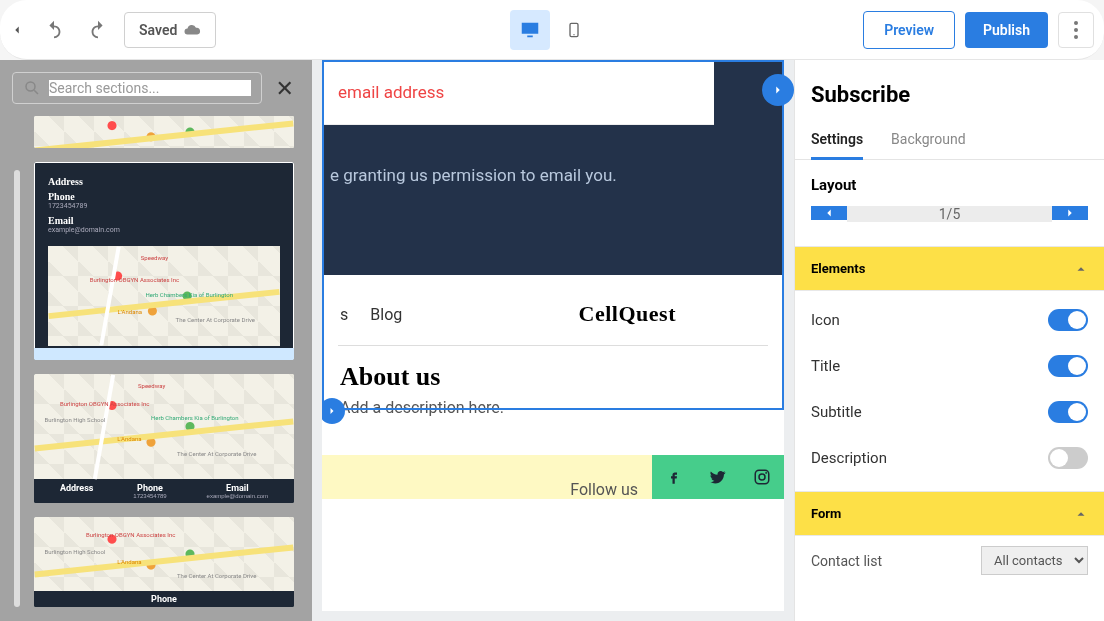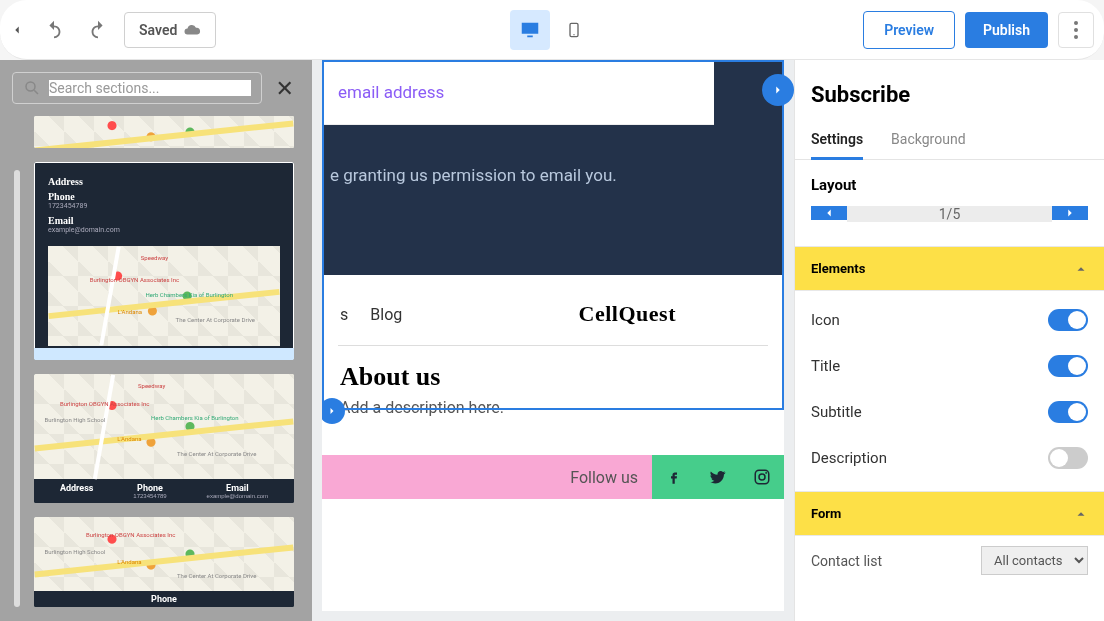--- a/index.html
+++ b/index.html
@@ -57,34 +57,34 @@
  background-size:100% 100%,100% 100%,100% 100%, 30px 30px, auto;
 }
 .fake-map .rd { position:absolute; background:#f7e27a; }
 .fake-map .r1 { left:0; right:0; top:55%; height:6px; transform:rotate(-6deg); }
 .fake-map .r2 { top:0; bottom:0; left:26%; width:4px; transform:rotate(10deg); background:#fff; }
 .fake-map .lbl { position:absolute; font-size:6px; color:#c44; white-space:nowrap; }
 
 .canvas { flex:1; background:#eceef0; padding:0 10px 10px; overflow:hidden; position:relative; }
 .canvas-inner { background:#fff; height:100%; overflow:auto; position:relative; }
 .hero-dark { background:#23324a; color:#fff; padding:0 0 70px; position:relative; }
-.input-strip { background:#fff; color:#8b5cf6; padding:22px 16px; font-size:17px; border-bottom:1px solid #eee; margin-left:0; margin-right:70px; }
+.input-strip { background:#fff; color:#ef4444; padding:22px 16px; font-size:17px; border-bottom:1px solid #eee; margin-left:0; margin-right:70px; }
 .permission { color:#b8c8dd; font-size:17px; padding:40px 0 20px 0; text-align:left; margin-left:8px; }
 .selection-border { position:absolute; left:0; top:0; right:0; height:350px; border:2px solid #2a7de1; pointer-events:none; }
 .sel-handle { position:absolute; left:-3px; top:338px; width:26px; height:26px; background:#2a7de1; border-radius:50%; color:#fff; display:flex; align-items:center; justify-content:center; font-size:14px; z-index:3; }
 
 .nav-white { background:#fff; padding:16px; }
 .nav-row { display:flex; align-items:center; gap:22px; border-bottom:1px solid #ddd; padding:10px 2px 18px; }
 .nav-row a { color:#333; text-decoration:none; font-size:16px; }
 .brand { margin-left:auto; padding-right:90px; font-family:Georgia,'Times New Roman',serif; font-weight:900; font-size:22px; letter-spacing:0.5px; }
 .about { padding:16px 2px; }
 .about h2 { font-family:Georgia,'Times New Roman',serif; font-weight:700; font-size:26px; margin-bottom:6px; }
 .about p { color:#555; font-size:16px; }
 
-.follow-band { background:#f9a8d4; display:flex; align-items:center; justify-content:flex-end; padding:0; margin:6px 0 0; }
+.follow-band { background:#fef9c3; display:flex; align-items:flex-end; justify-content:flex-end; padding:0; margin:6px 0 0; }
 .follow-band .txt { color:#555; font-size:16px; padding:0 14px; }
 .social { background:#46cd8b; display:flex; }
 .social .sic { width:44px; height:44px; display:flex; align-items:center; justify-content:center; color:#1d2735; cursor:pointer; }
 
 .expand-fab { position:absolute; right:0; top:14px; width:32px; height:32px; background:#2a7de1; border-radius:50%; color:#fff; display:flex; align-items:center; justify-content:center; cursor:pointer; z-index:5; }
 
 .props { width:310px; background:#fff; border-left:1px solid #e4e4e4; overflow:auto; position:relative; }
 .props::-webkit-scrollbar{width:10px;} .props::-webkit-scrollbar-thumb{background:#ccc;border-radius:5px;}
 .props h1 { font-size:22px; font-weight:700; padding:22px 16px 14px; }
 .tabs { display:flex; border-bottom:1px solid #e4e4e4; padding:0 16px; gap:28px; }

